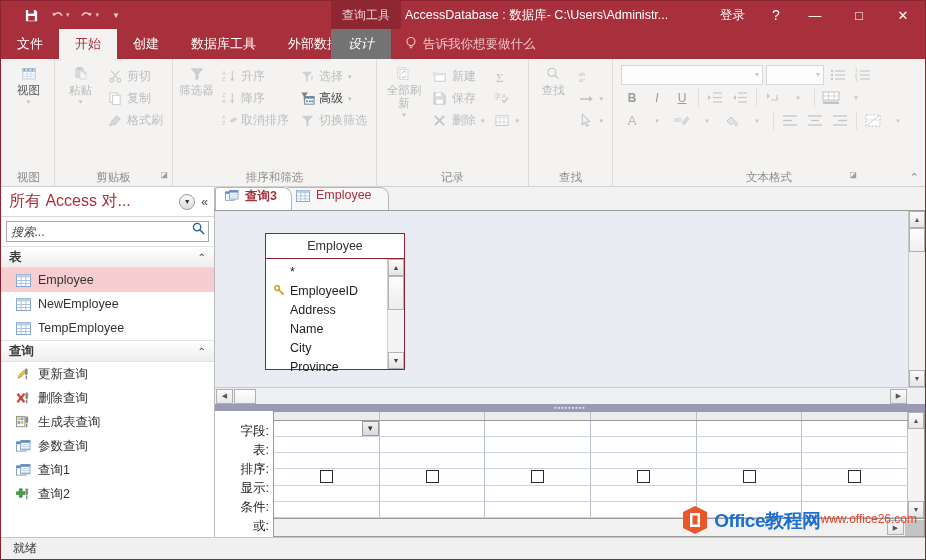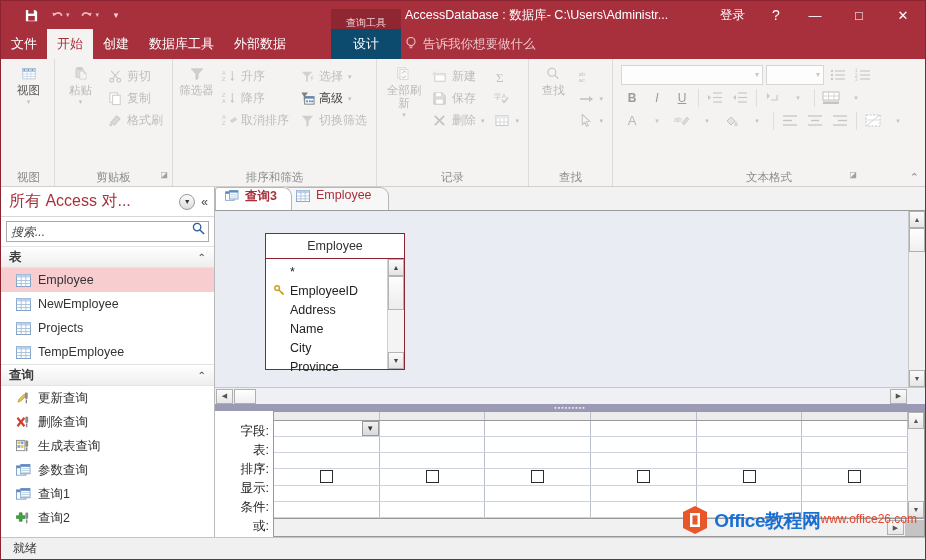--- a/index.html
+++ b/index.html
@@ -28,26 +28,26 @@
   }
   .qat { display: flex; align-items: center; padding-left: 18px; gap: 2px; }
   .qat-btn {
     width: 24px; height: 22px;
     display: flex; align-items: center; justify-content: center;
     color: #f3d6d9;
   }
   .qat-btn.save { color: #ffffff; }
   .qat-arrow { font-size: 7px; color: #e8b9be; margin-left: -5px; padding-right:3px;}
   .ctx-tab-title {
-    position: absolute; left: 330px; top: 8px;
+    position: absolute; left: 330px; top: 0;
     width: 70px; height: 28px;
     background: #8f2733;
     color: #f0d2d6;
     display: flex; align-items: center; justify-content: center;
-    font-size: 10px;
+    font-size: 12px;
   }
   .win-title {
     position: absolute; left: 404px; top: 0; height: 28px;
     display: flex; align-items: center;
     color: #ffffff; font-size: 12.5px;
     white-space: nowrap;
   }
   .title-right {
     position: absolute; right: 0; top: 0; height: 28px;
     display: flex; align-items: center;
@@ -64,35 +64,36 @@
 
   
   .ribbon-tabs {
     height: 30px;
     background: #a8303c;
     display: flex; align-items: stretch;
     position: relative;
     flex: 0 0 30px;
   }
   .rtab {
-    padding: 0 10px;
+    padding: 0 16px;
     display: flex; align-items: center;
     color: #ffffff; font-size: 13px;
     white-space: nowrap;
   }
   .rtab.active {
     background: #f4f3f2;
     color: #a8303c;
   }
   .rtab.ctx {
     position: absolute; left: 330px; top: 0;
-    width: 70px; height: 30px;
-    background: #0c4a6e;
+    width: 60px; height: 30px;
+    background: #737373;
     justify-content: center;
     padding: 0;
+    font-style: italic;
   }
   .tellme {
     position: absolute; left: 404px; top: 0; height: 30px;
     display: flex; align-items: center; gap: 6px;
     color: #edc5c9; font-size: 12.5px;
   }
 
   
   .ribbon {
     flex: 0 0 128px;
@@ -890,33 +891,20 @@
             <svg width="15" height="13" viewBox="0 0 16 14">
                 <rect x="0.5" y="0.5" width="15" height="13" fill="#fff" stroke="#7b9cc4"></rect>
                 <rect x="0.5" y="0.5" width="15" height="3.2" fill="#bcd2e8"></rect>
                 <line x1="5.5" y1="0.5" x2="5.5" y2="13.5" stroke="#a8c0d8"></line>
                 <line x1="10.5" y1="0.5" x2="10.5" y2="13.5" stroke="#a8c0d8"></line>
                 <line x1="0.5" y1="7" x2="15.5" y2="7" stroke="#a8c0d8"></line>
                 <line x1="0.5" y1="10.3" x2="15.5" y2="10.3" stroke="#a8c0d8"></line>
               </svg>
           </span>
           <span>NewEmployee</span>
-        </div>
-        <div class="nav-item">
-          <span class="ic">
-            <svg width="15" height="13" viewBox="0 0 16 14">
-                <rect x="0.5" y="0.5" width="15" height="13" fill="#fff" stroke="#7b9cc4"></rect>
-                <rect x="0.5" y="0.5" width="15" height="3.2" fill="#bcd2e8"></rect>
-                <line x1="5.5" y1="0.5" x2="5.5" y2="13.5" stroke="#a8c0d8"></line>
-                <line x1="10.5" y1="0.5" x2="10.5" y2="13.5" stroke="#a8c0d8"></line>
-                <line x1="0.5" y1="7" x2="15.5" y2="7" stroke="#a8c0d8"></line>
-                <line x1="0.5" y1="10.3" x2="15.5" y2="10.3" stroke="#a8c0d8"></line>
-              </svg>
-          </span>
-          <span>Projects</span>
         </div>
         <div class="nav-item">
           <span class="ic">
             <svg width="15" height="13" viewBox="0 0 16 14">
                 <rect x="0.5" y="0.5" width="15" height="13" fill="#fff" stroke="#7b9cc4"></rect>
                 <rect x="0.5" y="0.5" width="15" height="3.2" fill="#bcd2e8"></rect>
                 <line x1="5.5" y1="0.5" x2="5.5" y2="13.5" stroke="#a8c0d8"></line>
                 <line x1="10.5" y1="0.5" x2="10.5" y2="13.5" stroke="#a8c0d8"></line>
                 <line x1="0.5" y1="7" x2="15.5" y2="7" stroke="#a8c0d8"></line>
                 <line x1="0.5" y1="10.3" x2="15.5" y2="10.3" stroke="#a8c0d8"></line>

